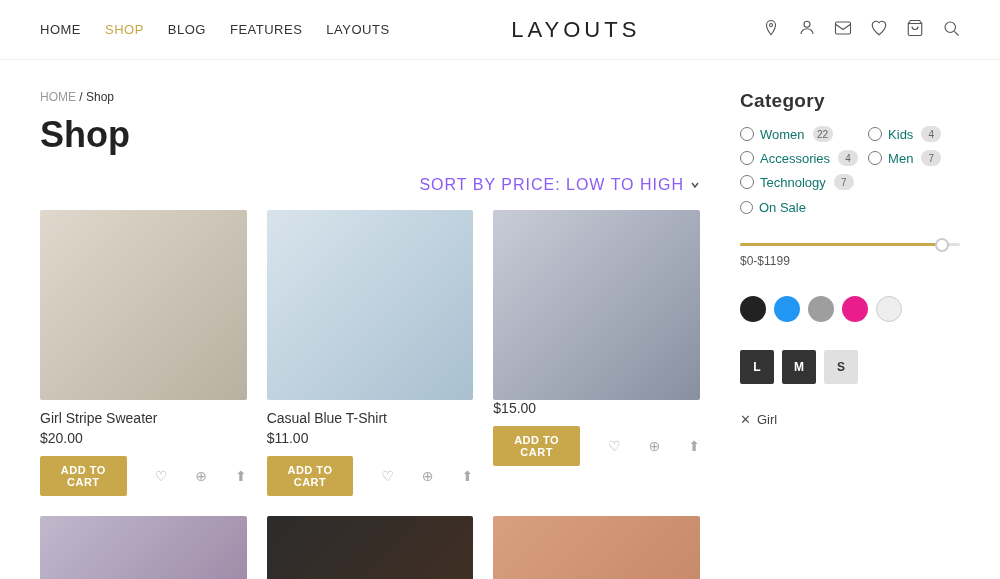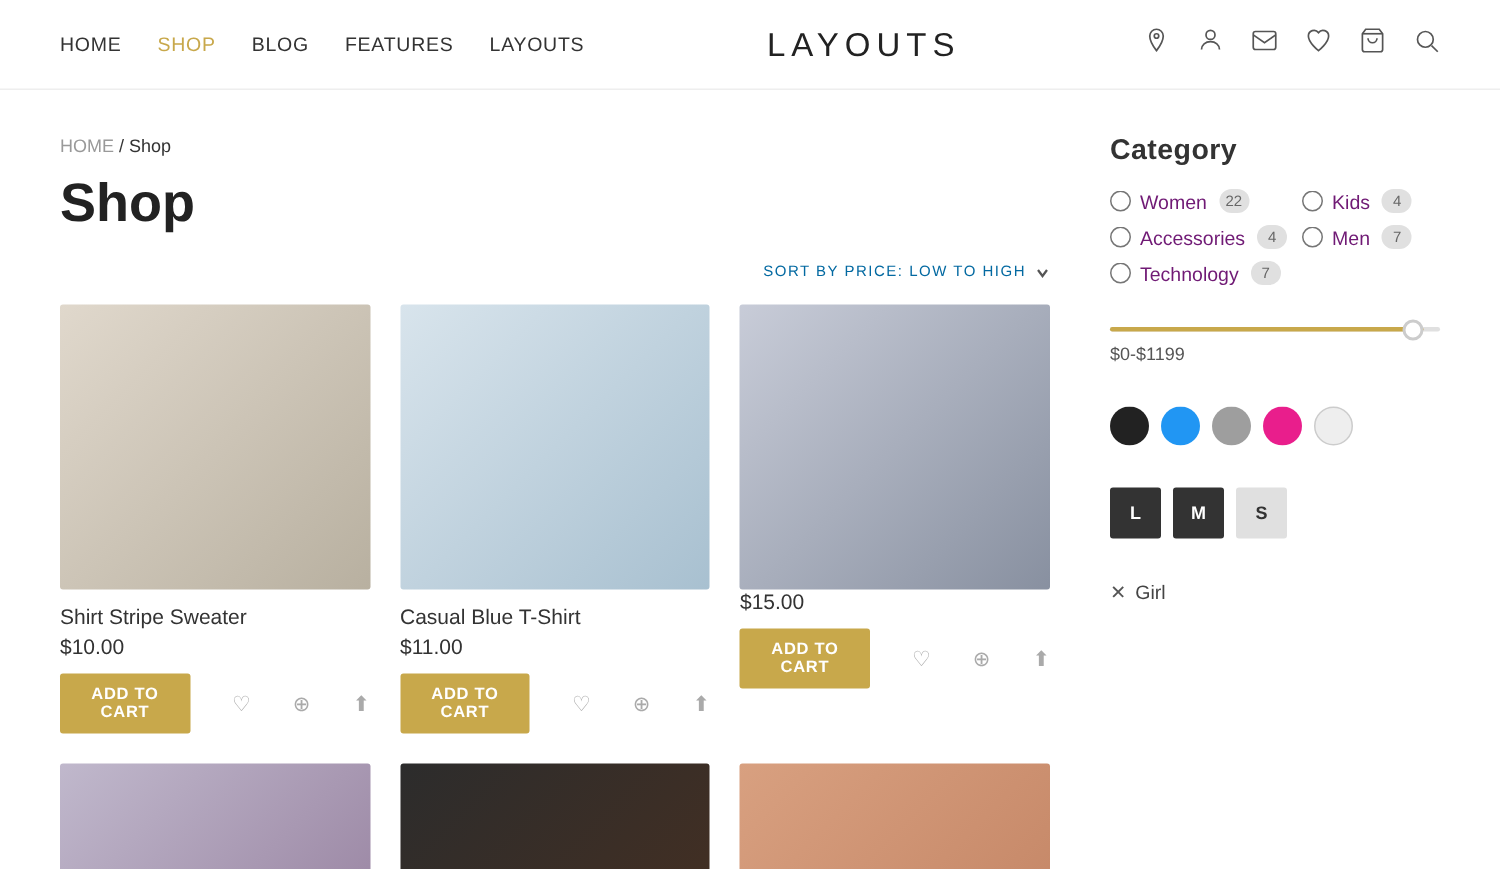--- a/index.html
+++ b/index.html
@@ -26,21 +26,21 @@
 
     
     .content { flex: 1; }
     .breadcrumb { font-size: 12px; color: #999; margin-bottom: 10px; }
     .breadcrumb a { color: #999; text-decoration: none; }
     .breadcrumb span { color: #333; }
     .page-title { font-size: 36px; font-weight: 700; margin-bottom: 20px; color: #222; }
 
     
     .sort-bar { display: flex; justify-content: flex-end; margin-bottom: 16px; }
-    .sort-label { font-size: 10px; letter-spacing: 1px; color: #0369a1; text-transform: uppercase; cursor: pointer; display: flex; align-items: center; gap: 6px; }
+    .sort-label { font-size: 16px; letter-spacing: 1px; color: #8b5cf6; text-transform: uppercase; cursor: pointer; display: flex; align-items: center; gap: 6px; }
 
     
     .product-grid { display: grid; grid-template-columns: repeat(3, 1fr); gap: 20px; }
     .product-card { display: flex; flex-direction: column; }
     .product-image { width: 100%; height: 190px; object-fit: cover; background: #e8e8e8; border-radius: 2px; overflow: hidden; display: flex; align-items: center; justify-content: center; }
 
     
     .img-sweater { background: linear-gradient(135deg, #e0d8cc 0%, #b8b0a0 100%); position: relative; }
     .img-tshirt { background: linear-gradient(135deg, #d8e4ec 0%, #a8c0d0 100%); }
     .img-polka { background: linear-gradient(135deg, #c8ccd8 0%, #8890a0 100%); }
@@ -67,21 +67,21 @@
 
     
     .sidebar { width: 220px; flex-shrink: 0; }
     .sidebar-section { margin-bottom: 28px; }
     .sidebar-title { font-size: 19px; font-weight: 700; color: #333; margin-bottom: 14px; text-transform: capitalize; letter-spacing: 0.3px; }
 
     
     .category-grid { display: grid; grid-template-columns: 1fr 1fr; gap: 8px 10px; margin-bottom: 10px; }
     .category-item { display: flex; align-items: center; gap: 6px; }
     .category-item input[type=radio] { width: 14px; height: 14px; accent-color: #c8a84b; cursor: pointer; }
-    .category-label { font-size: 13px; color: #701a75; }
+    .category-label { font-size: 13px; color: #0f766e; }
     .category-count {
       display: inline-flex; align-items: center; justify-content: center;
       background: #e0e0e0; border-radius: 10px;
       font-size: 10px; color: #666;
       width: 20px; height: 16px; margin-left: 2px;
     }
     .on-sale-row { display: flex; align-items: center; gap: 6px; margin-top: 4px; }
     .price-range-track {
       position: relative;
       height: 3px;
@@ -205,22 +205,22 @@
         <svg width="10" height="10" viewBox="0 0 10 10">
             <path d="M2 3l3 4 3-4" stroke="#555" stroke-width="1.5" fill="none"></path>
           </svg>
       </span>
     </div>
 
     <div class="product-grid">
 
       <div class="product-card">
         <div class="product-image img-sweater"></div>
-        <div class="product-name">Shirt Stripe Sweater</div>
-        <div class="product-price">$10.00</div>
+        <div class="product-name">Girl Stripe Sweater</div>
+        <div class="product-price">$20.00</div>
         <div class="product-actions">
           <button class="add-to-cart-btn">ADD TO CART</button>
           <span class="action-icon">♡</span>
           <span class="action-icon">⊕</span>
           <span class="action-icon">⬆</span>
         </div>
       </div>
 
       <div class="product-card">
         <div class="product-image img-tshirt"></div>
@@ -284,20 +284,24 @@
           <input type="radio" name="category" style="">
           <span class="category-label">Men</span>
           <span class="category-count">7</span>
         </div>
         <div class="category-item">
           <input type="radio" name="category" style="">
           <span class="category-label">Technology</span>
           <span class="category-count">7</span>
         </div>
       </div>
+      <div class="on-sale-row">
+        <input type="radio" name="category" style="">
+        <span class="category-label">On Sale</span>
+      </div>
     </div>
 
     <div class="sidebar-section">
       <div class="price-range-track">
         <div class="price-range-fill"></div>
         <div class="price-range-thumb"></div>
       </div>
       <div class="price-text">$0-$1199</div>
     </div>
 

